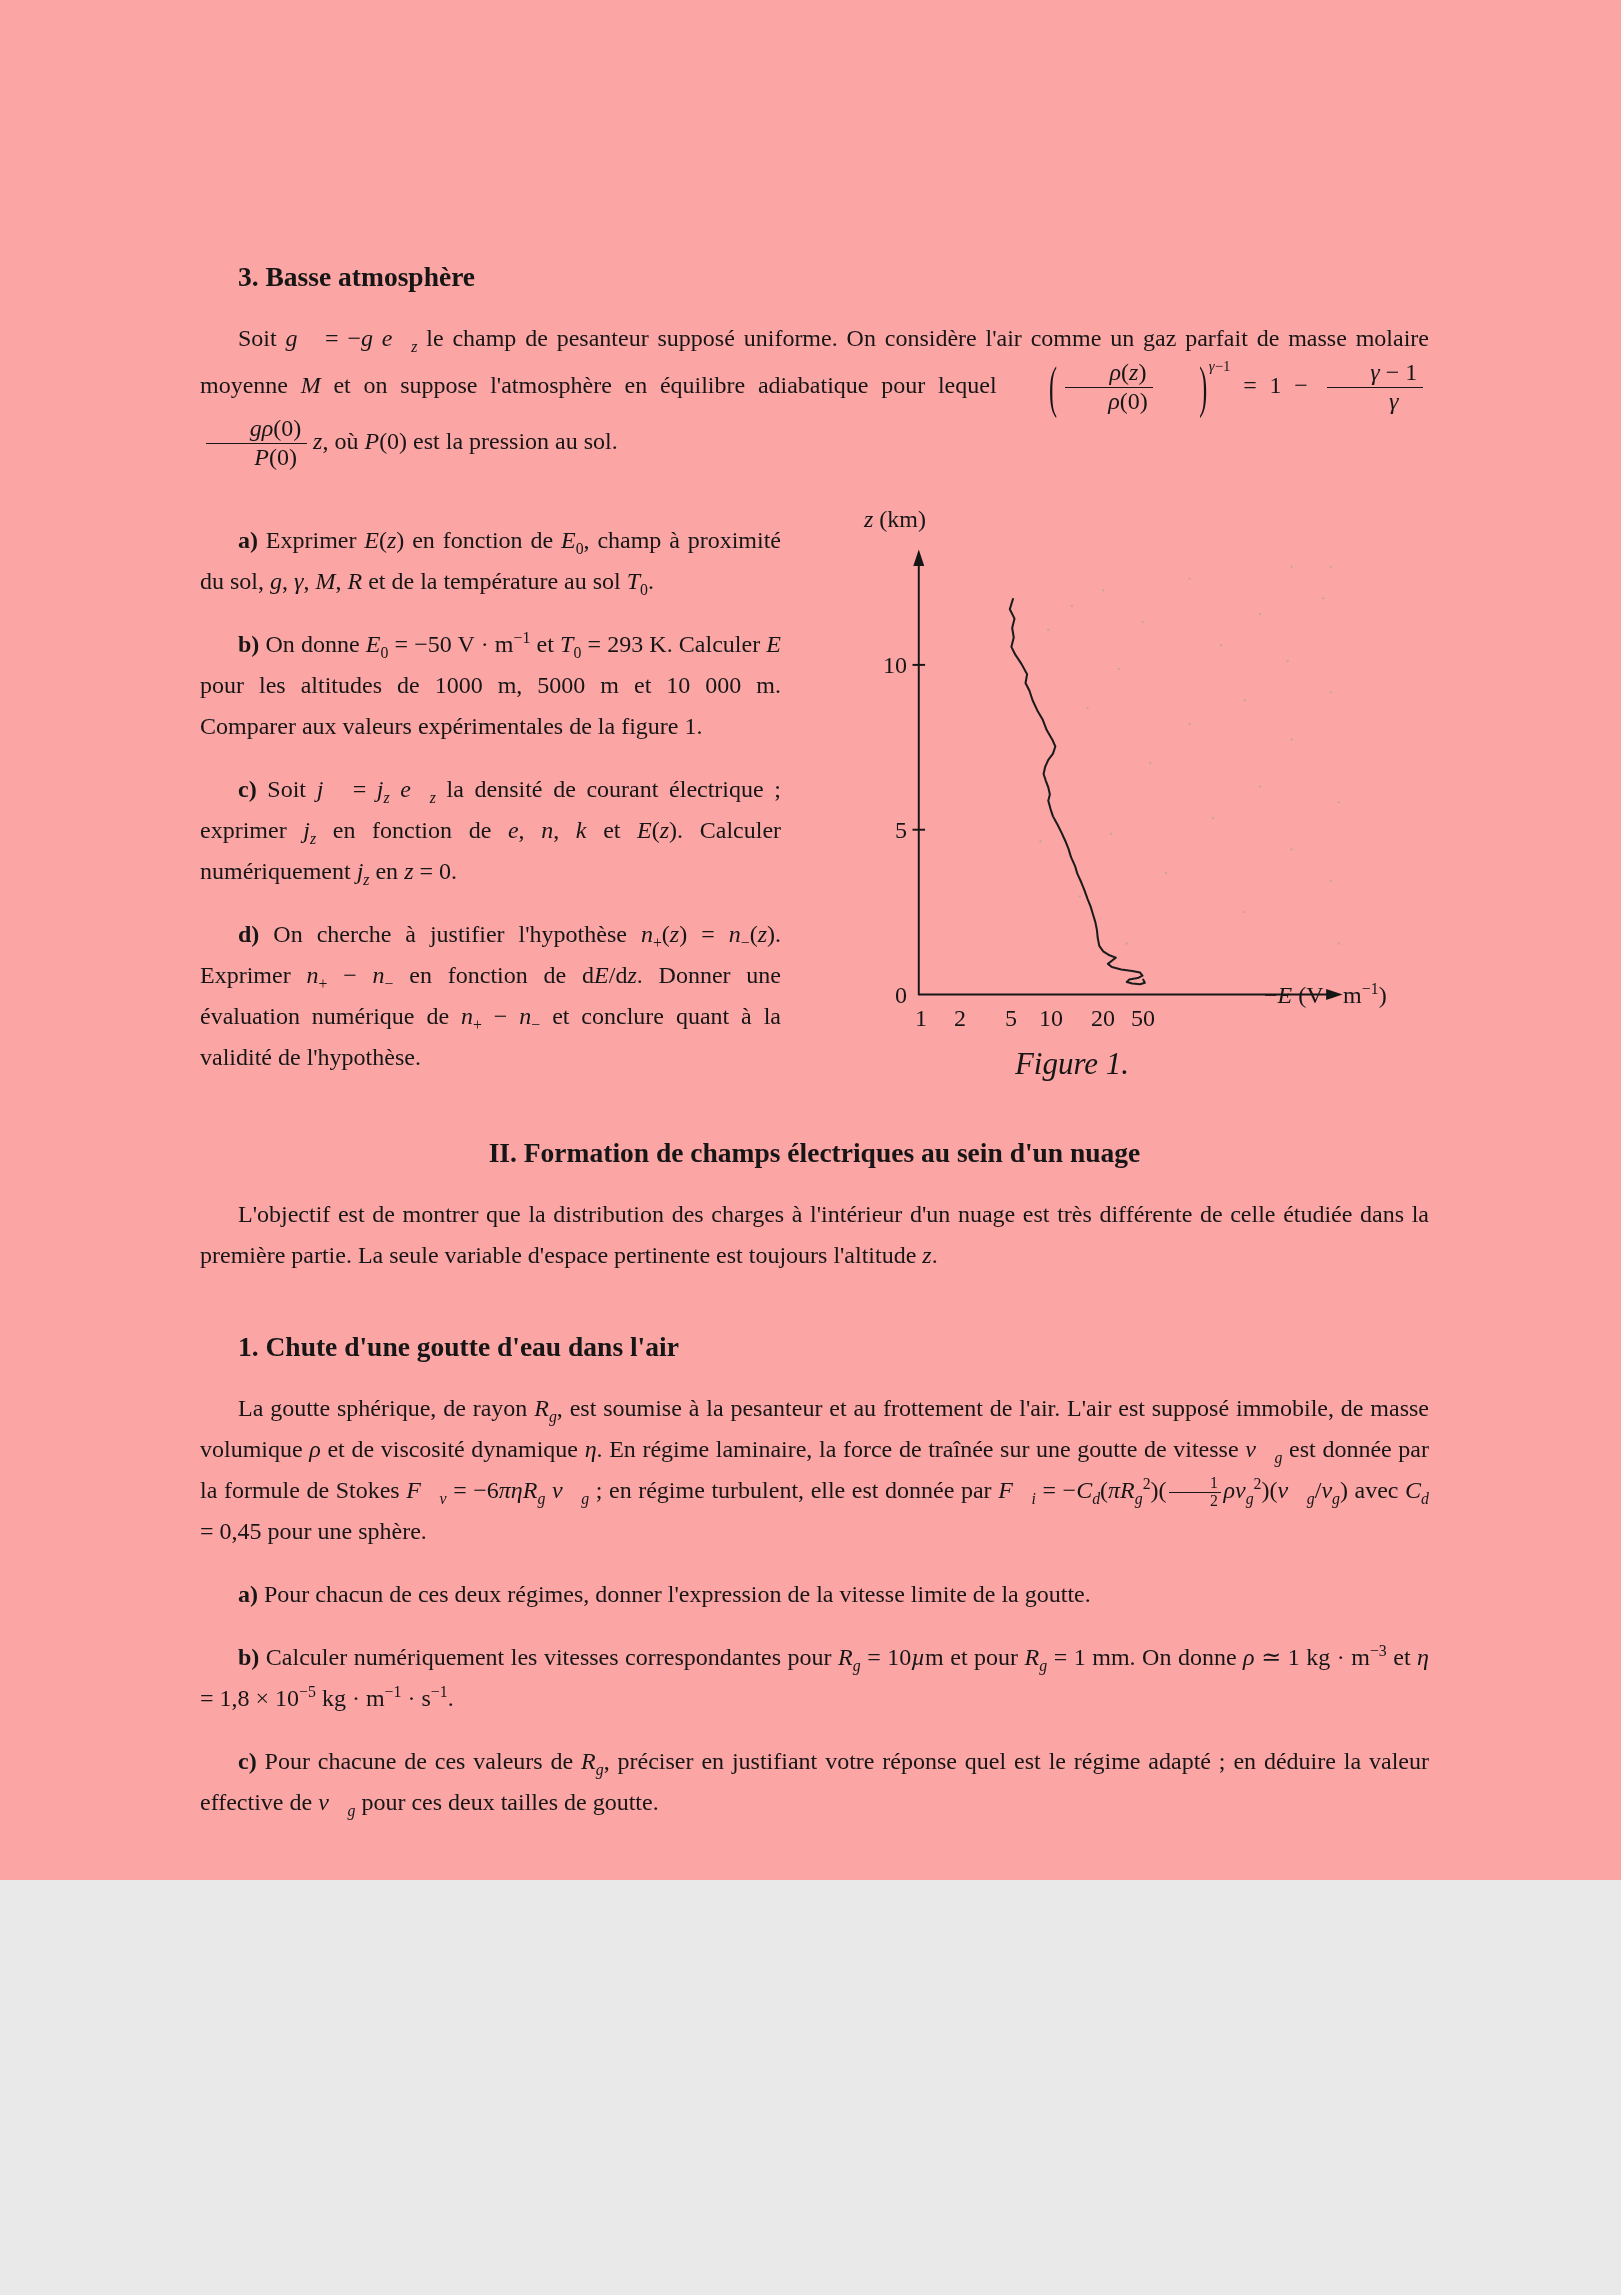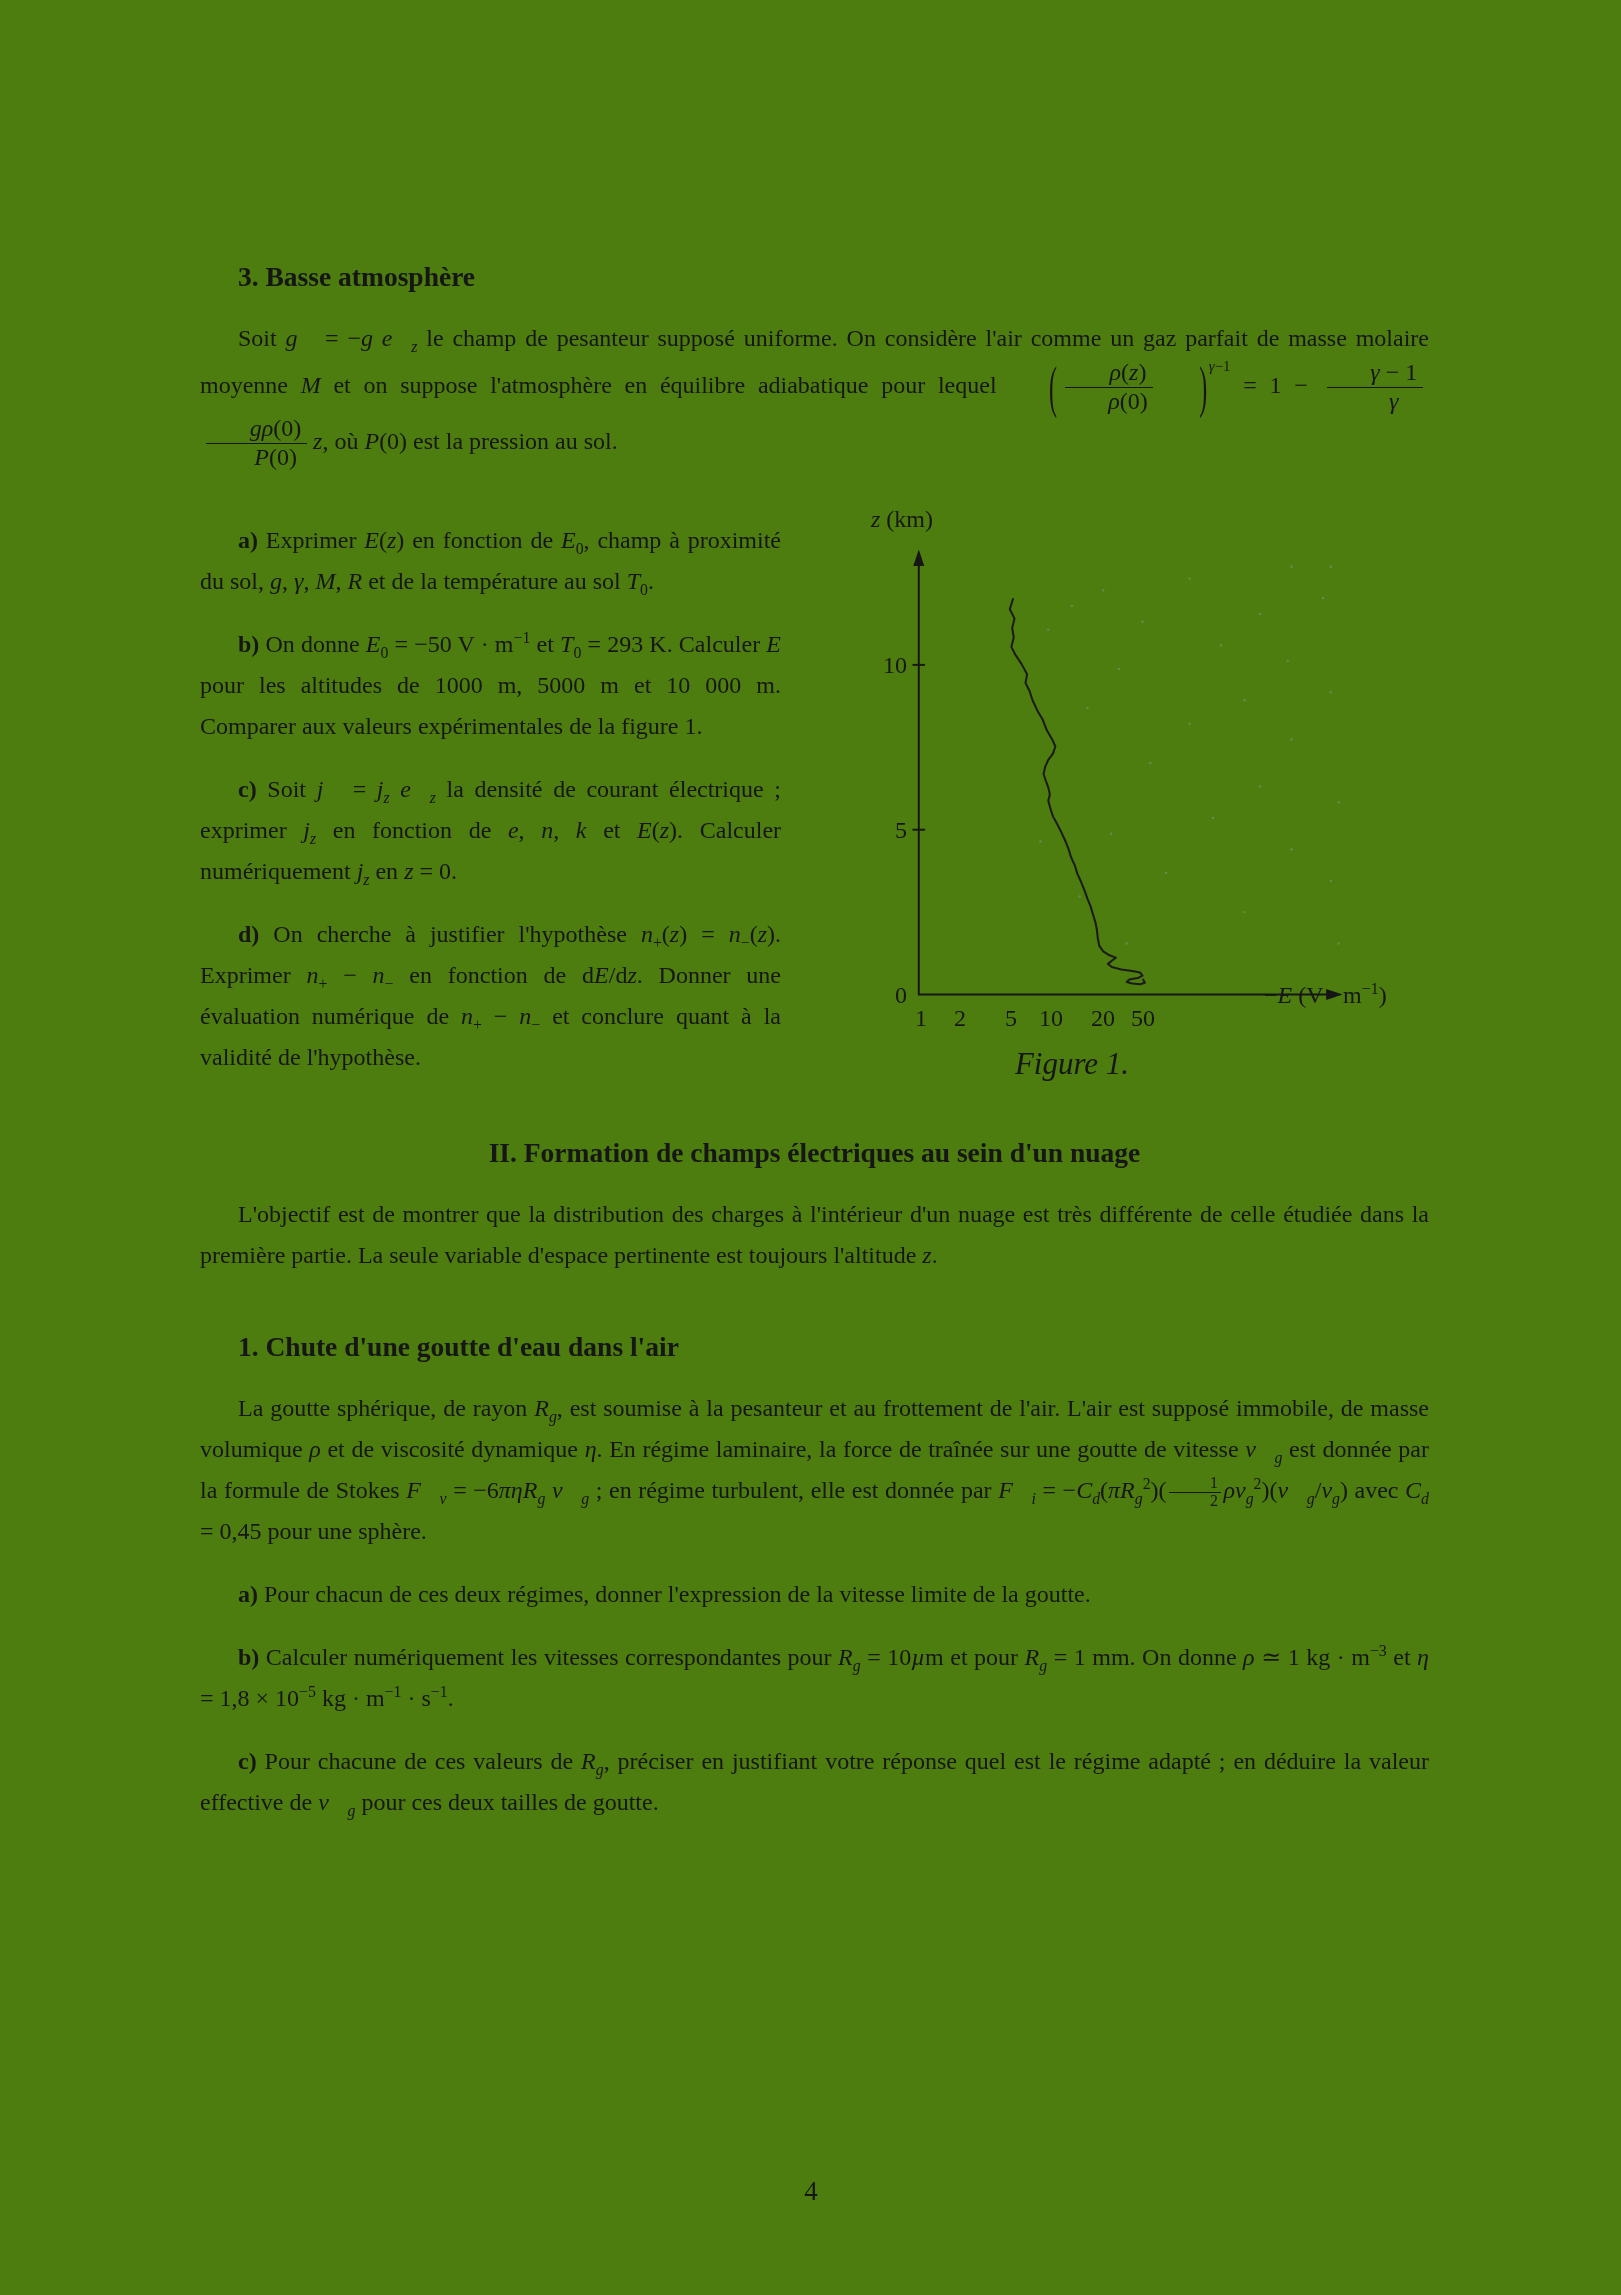--- a/index.html
+++ b/index.html
@@ -1,17 +1,17 @@
 <!DOCTYPE html>
 <html style="font-size:12.6px"><head>
 <meta charset="utf-8">
 <style>
   *{margin:0;padding:0;box-sizing:border-box;}
   html,body{background:#e9e9e9;}
-  .page{position:relative;width:1622px;height:2295px;background:#4d7c0f;
+  .page{position:relative;width:1622px;height:1880px;background:#fca5a5;
         font-family:"Liberation Serif","DejaVu Serif",serif;color:#161616;overflow:hidden;}
   .content{position:absolute;left:200px;top:261px;width:1229px;}
 
   .subheading{font-size:27.5px;font-weight:bold;margin-left:38px;}
   .center-heading{font-size:27.5px;font-weight:bold;text-align:center;margin-top:55px;}
   .sub1{margin-top:55px;}
 
   .para{font-size:24px;line-height:41px;text-align:justify;margin-top:25px;}
   .indent{text-indent:38px;}
   .q{margin-top:22px;}
@@ -29,21 +29,21 @@
 
   .columns{display:flex;margin-top:12.6px;align-items:flex-start;}
   .col-left{width:581px;}
   .col-left .para:first-child{margin-top:36px;}
   .col-right{width:577px;margin-left:71px;}
 
   .figure{margin-top:20.4px;}
   .fig-canvas{position:relative;width:577px;height:518px;overflow:visible;}
   .fig-canvas svg{position:absolute;left:0;top:0;}
   .fig-label{position:absolute;font-size:24px;line-height:30px;white-space:nowrap;}
-  .fig-ylabel{left:19px;top:0;}
+  .fig-ylabel{left:12px;top:0;}
   .fig-xlabel{left:412px;top:476px;}
   .ytick{position:absolute;left:11px;width:44px;text-align:right;font-size:24px;line-height:30px;}
   .yt0{top:146px;}
   .yt1{top:311px;}
   .yt2{top:476px;}
   .xtick{position:absolute;top:499px;font-size:24px;line-height:30px;transform:translateX(-50%);}
   .xt0{left:69px;}
   .xt1{left:108px;}
   .xt2{left:159px;}
   .xt3{left:199px;}

